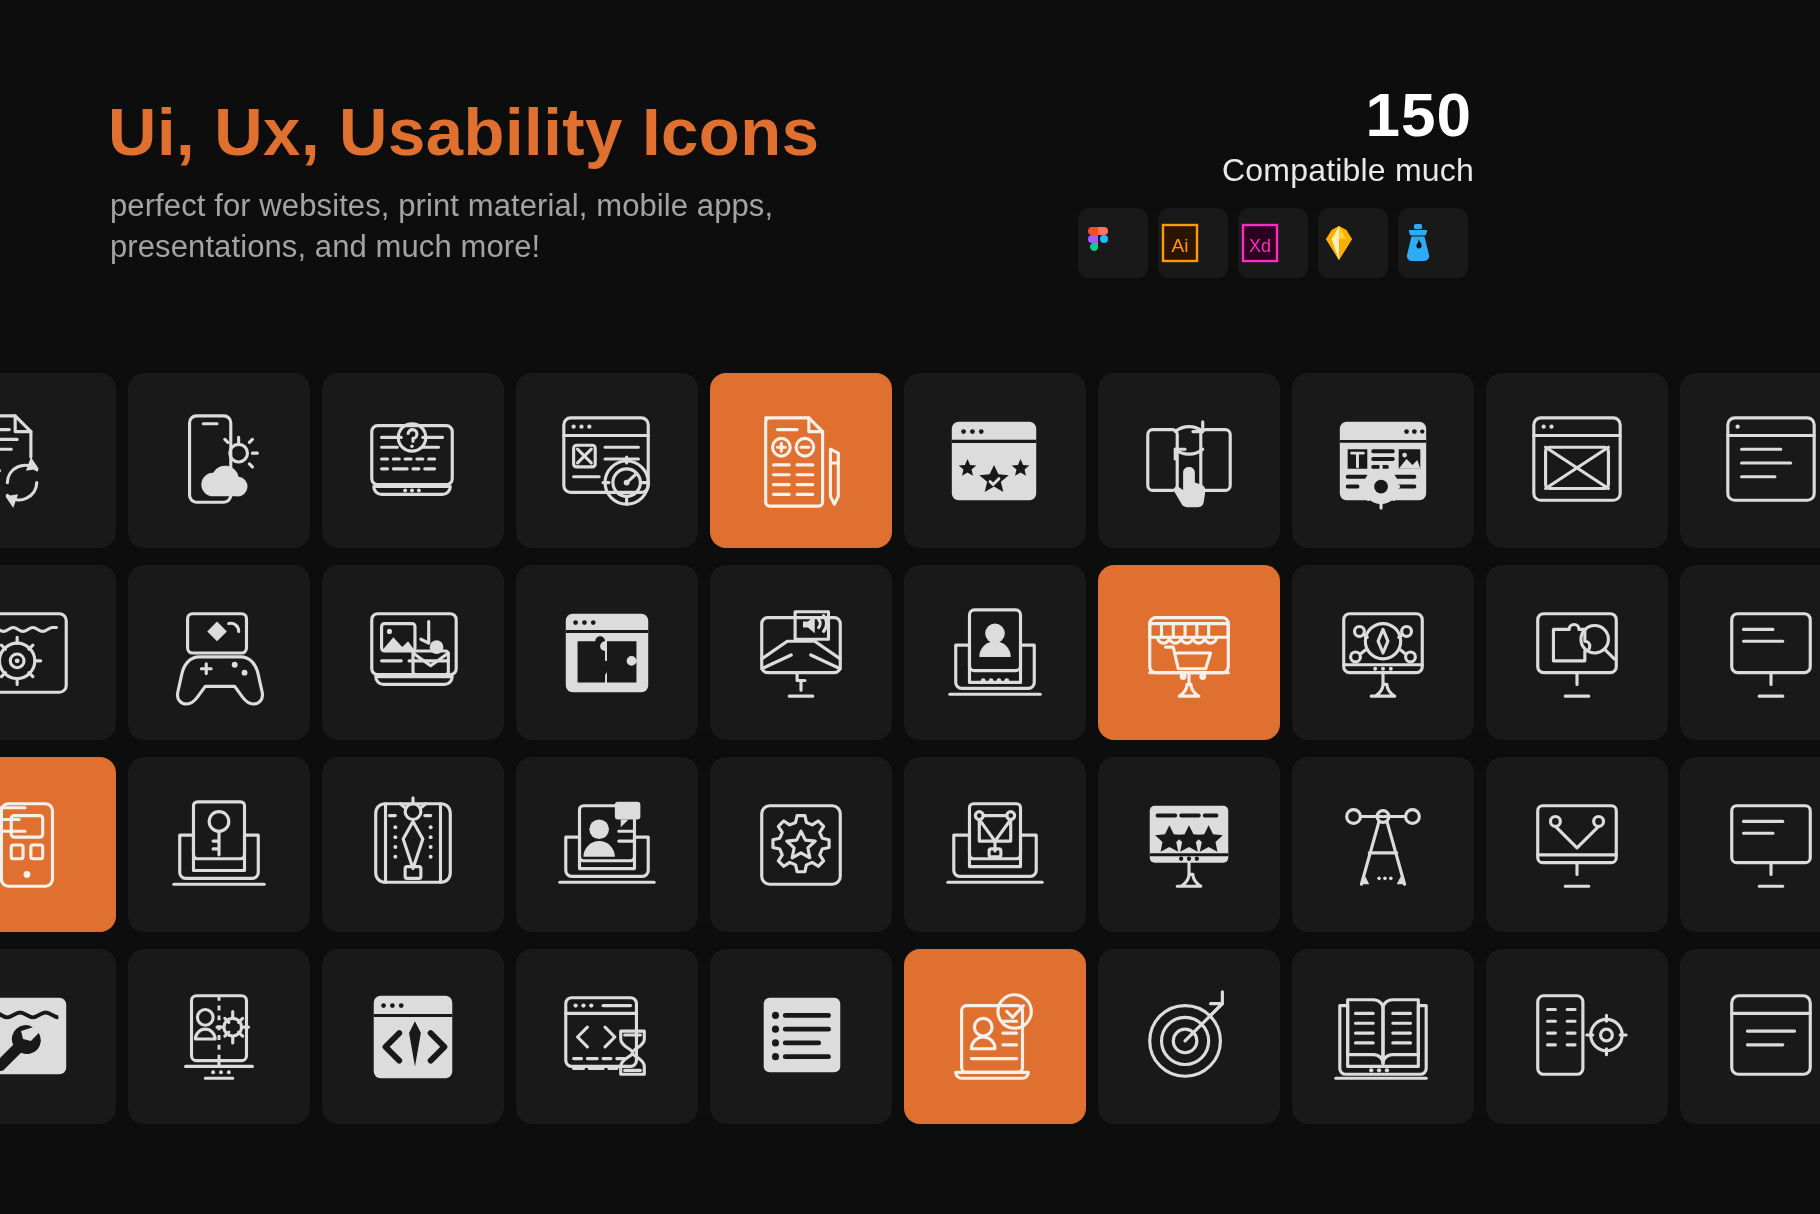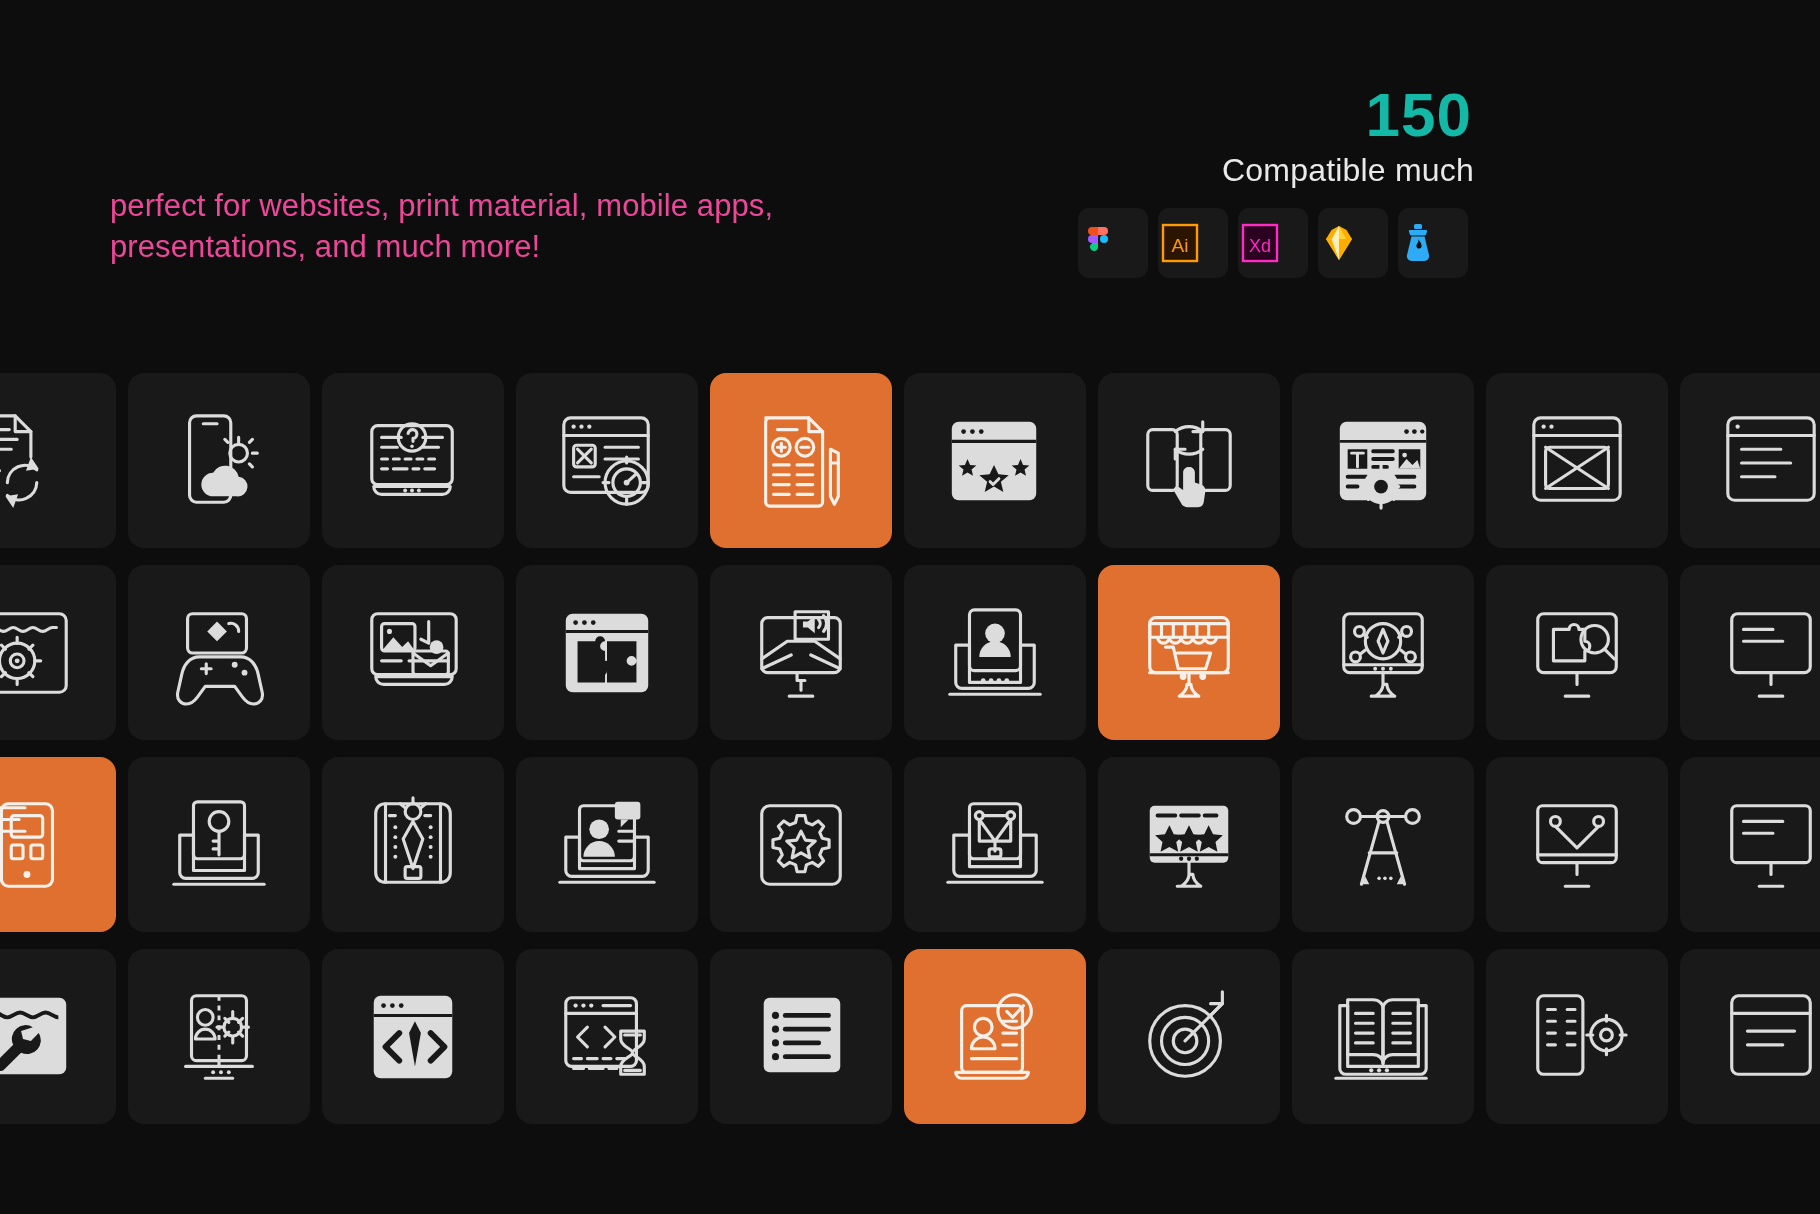--- a/index.html
+++ b/index.html
@@ -42,31 +42,31 @@
   }
 
   .subtitle {
     position: absolute;
     left: 110px;
     top: 186px;
     width: 820px;
     font-size: 31px;
     font-weight: 400;
     line-height: 1.32;
-    color: #ec4899;
+    color: #a3a3a3;
     letter-spacing: 0.1px;
   }
 
   .count-badge {
     position: absolute;
     right: 348px;
     top: 84px;
     font-size: 62px;
     font-weight: 700;
-    color: #14b8a6;
+    color: #ffffff;
     letter-spacing: 1px;
     line-height: 1;
   }
 
   .compat-label {
     position: absolute;
     right: 346px;
     top: 152px;
     font-size: 32px;
     font-weight: 400;
@@ -127,20 +127,21 @@
   .cell.accent .glyph { color: #f6f0ea; }
 
   .cell .glyph svg { width: 100%; height: 100%; display: block; }
 </style>
 </head>
 <body>
 
 <div id="page">
 
   <div class="header">
+    <div class="title">Ui, Ux, Usability Icons</div>
     <div class="subtitle">perfect for websites, print material, mobile apps, presentations, and much more!</div>
     <div class="count-badge">150</div>
     <div class="compat-label">Compatible much</div>
 
     <div class="badge-row">
 
       <div class="badge">
         <span>
           <svg width="40" height="40" viewBox="0 0 40 40">
             <path d="M14 4h6v8h-6a4 4 0 0 1 0-8z" fill="#f24e1e"></path>

